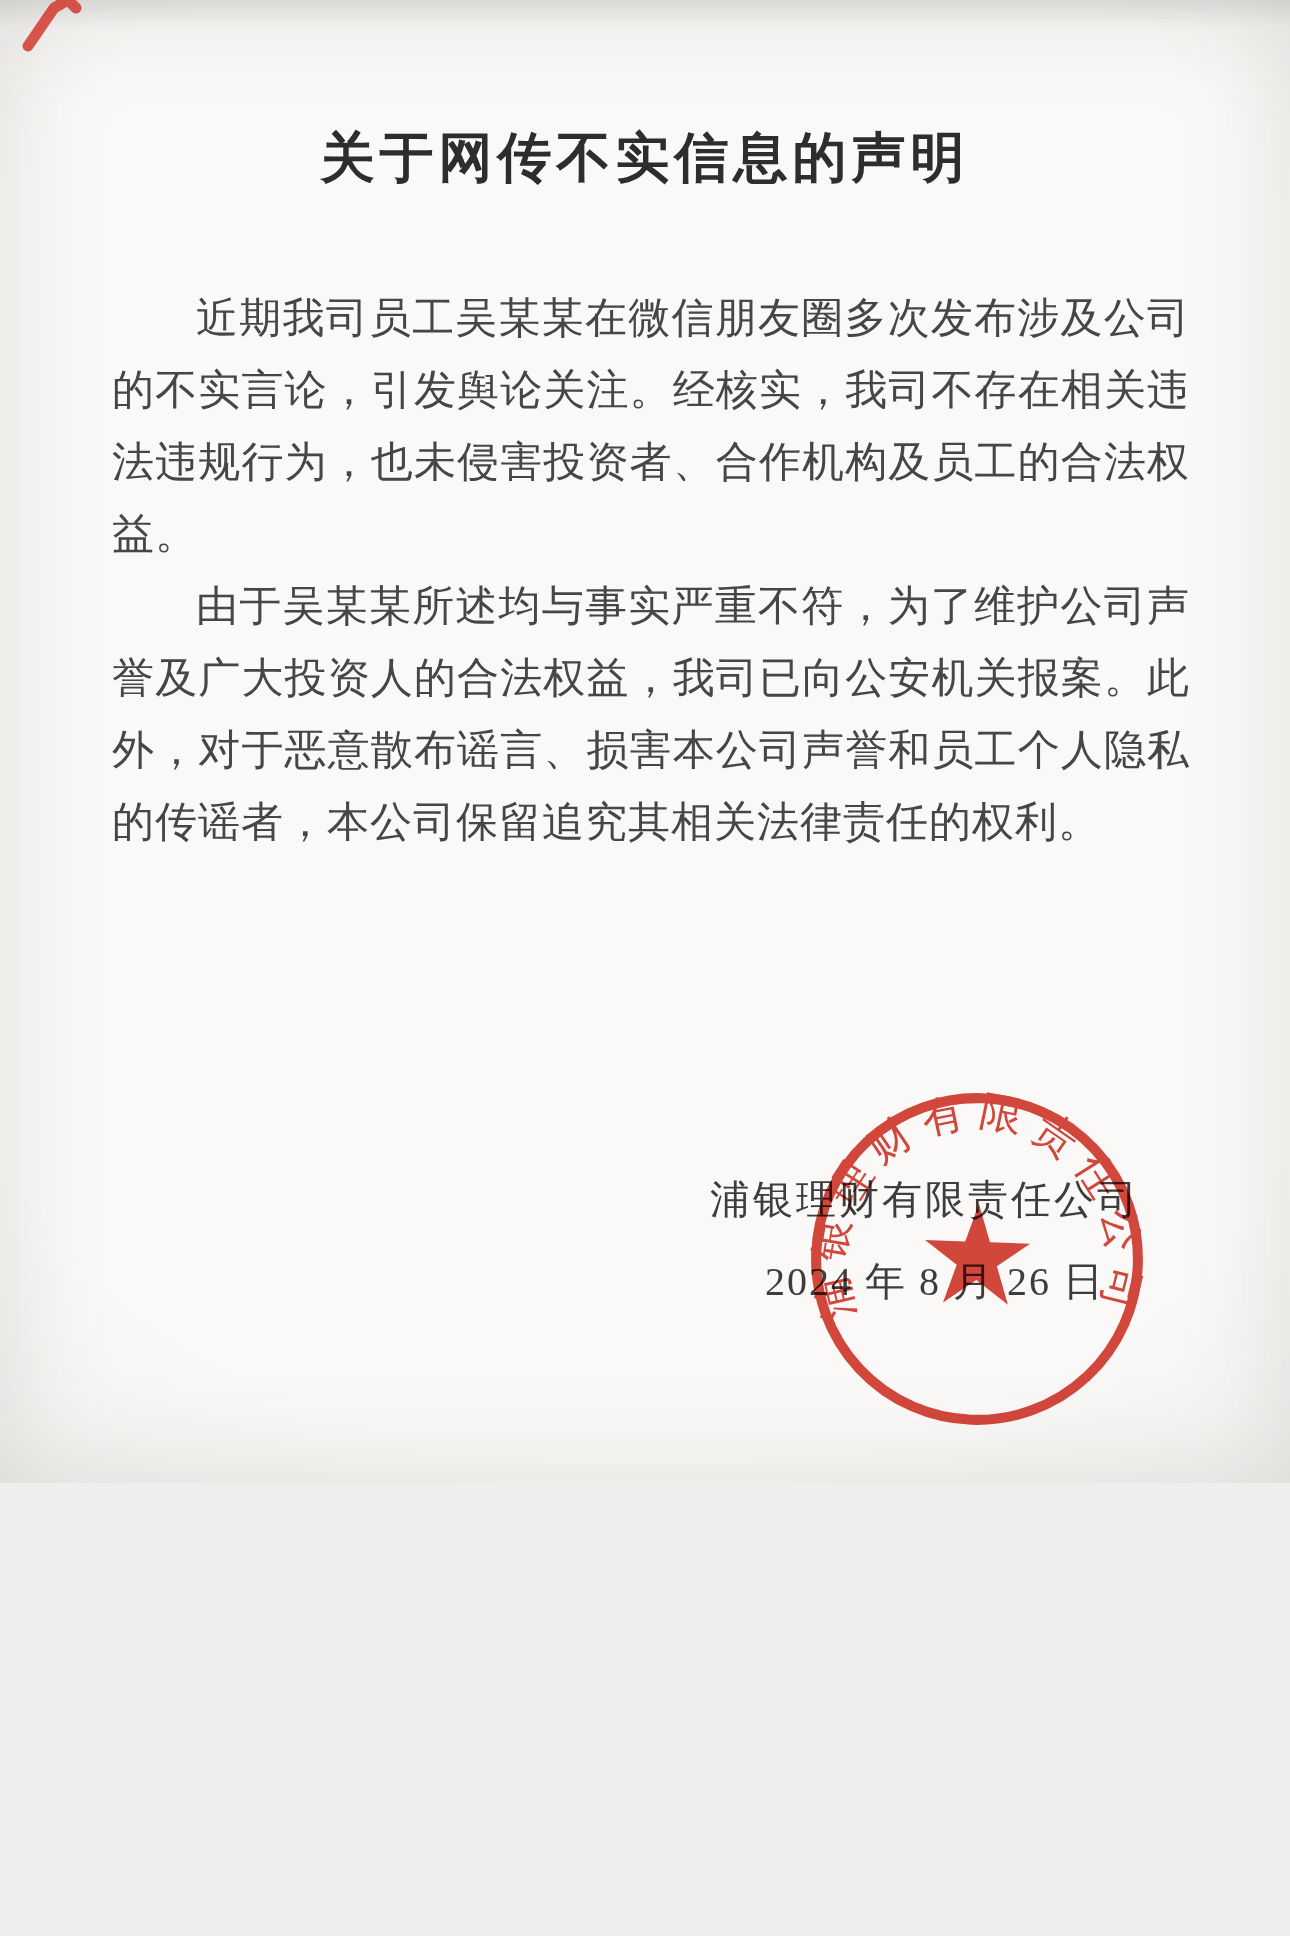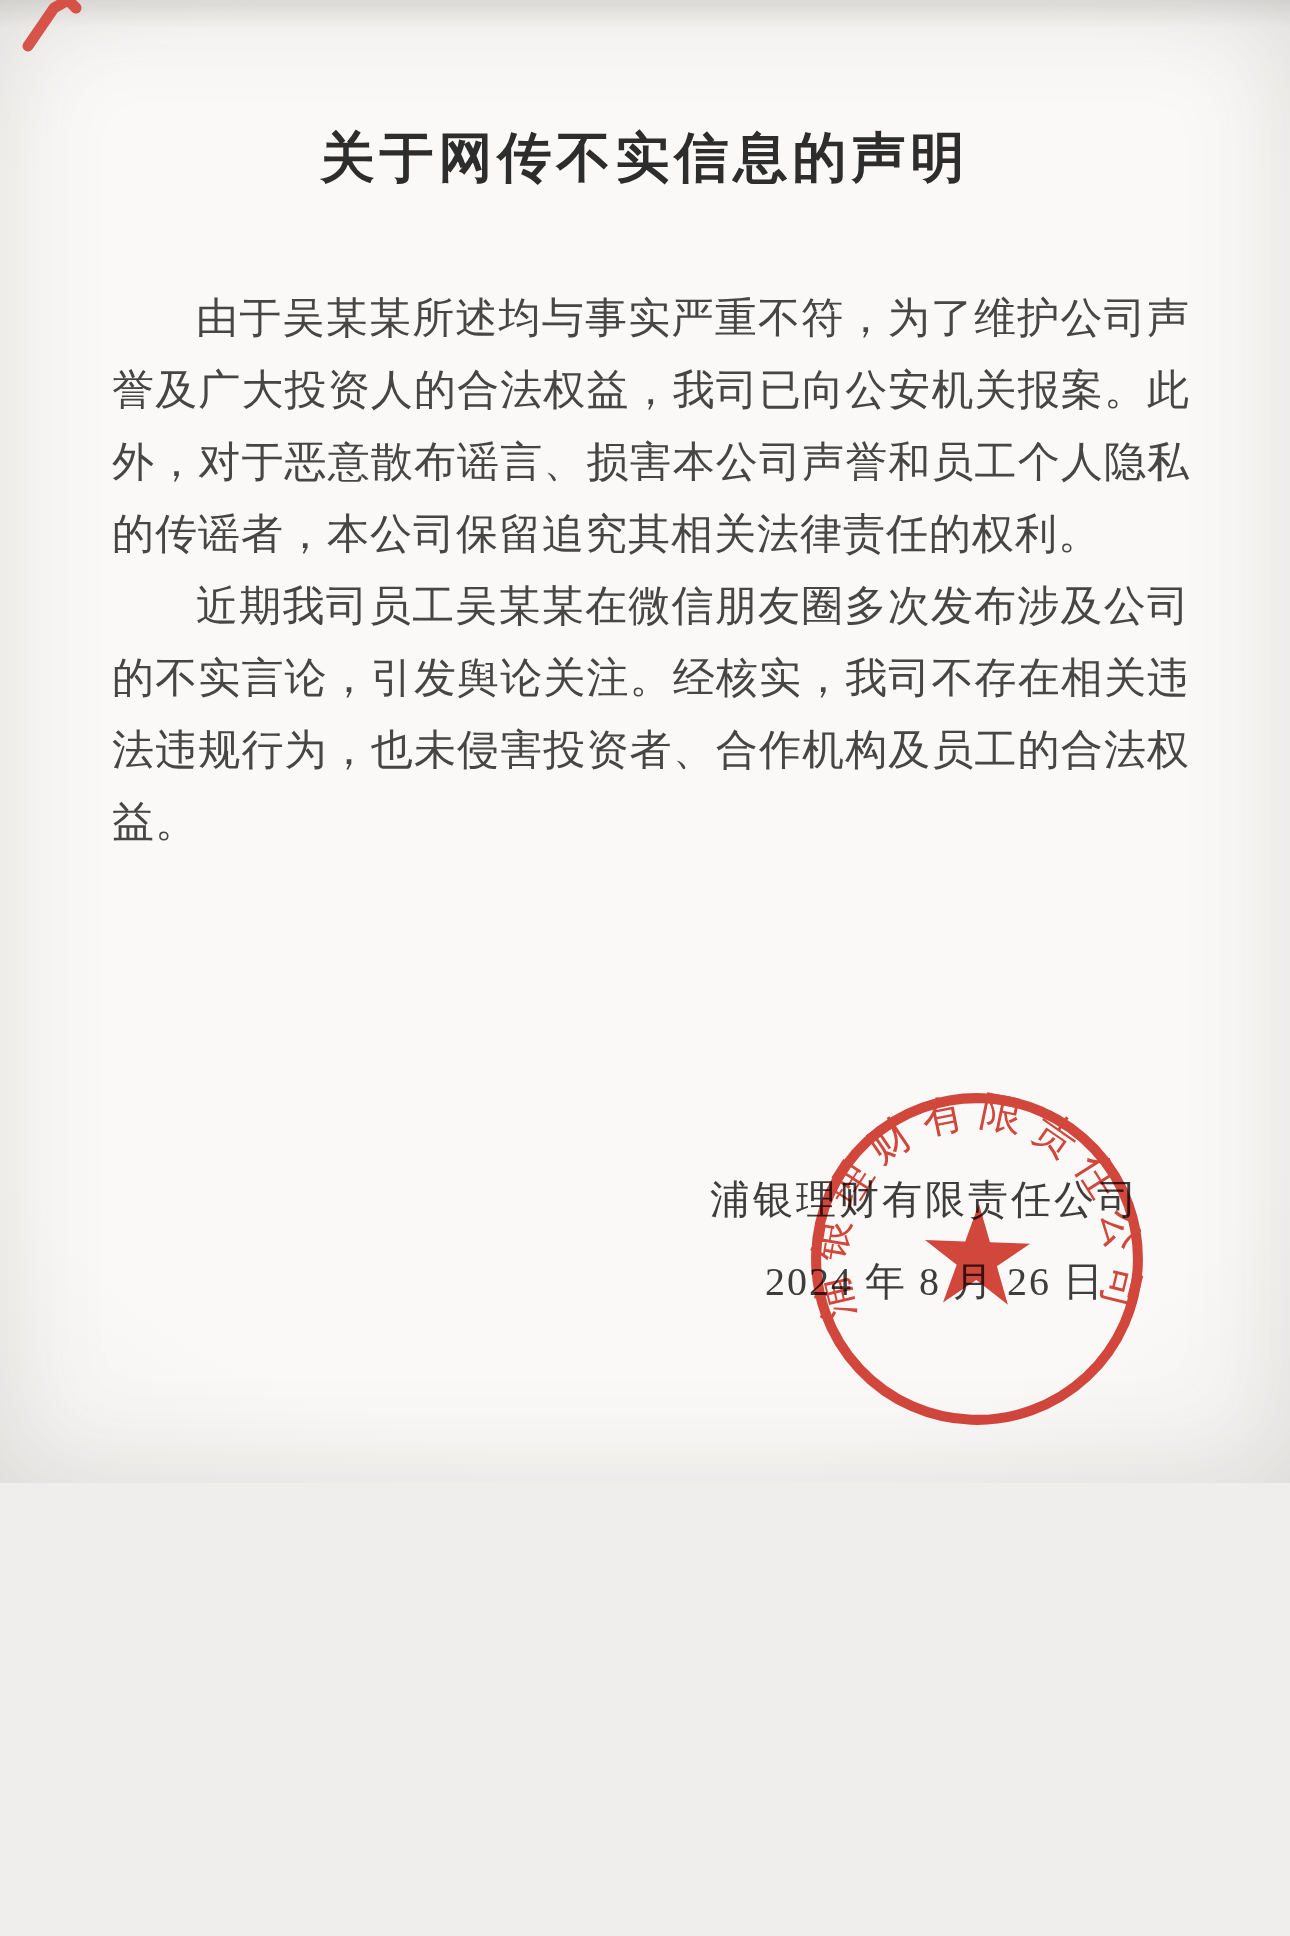--- a/index.html
+++ b/index.html
@@ -90,22 +90,22 @@
 
 <div class="page">
 
   <svg class="ink-mark" viewBox="0 0 90 60" aria-hidden="true">
     <path d="M18,52 L44,14 L58,6 L66,14" fill="none" stroke-width="11" stroke-linecap="round" stroke-linejoin="round" stroke="#d43a2f"></path>
   </svg>
 
   <div class="title">关于网传不实信息的声明</div>
 
   <div class="body-text">
+    <p>近期我司员工吴某某在微信朋友圈多次发布涉及公司的不实言论，引发舆论关注。经核实，我司不存在相关违法违规行为，也未侵害投资者、合作机构及员工的合法权益。</p>
     <p>由于吴某某所述均与事实严重不符，为了维护公司声誉及广大投资人的合法权益，我司已向公安机关报案。此外，对于恶意散布谣言、损害本公司声誉和员工个人隐私的传谣者，本公司保留追究其相关法律责任的权利。</p>
-    <p>近期我司员工吴某某在微信朋友圈多次发布涉及公司的不实言论，引发舆论关注。经核实，我司不存在相关违法违规行为，也未侵害投资者、合作机构及员工的合法权益。</p>
   </div>
 
   <div class="signature">浦银理财有限责任公司</div>
   <div class="sig-date">2024 年 8 月 26 日</div>
 
   <div class="seal">
     <svg viewBox="0 0 356 356" aria-hidden="true">
       <defs>
         <path id="seal-arc" d="M 84.7 271.3 A 132 132 0 1 1 271.3 271.3" fill="none"></path>
       </defs>

